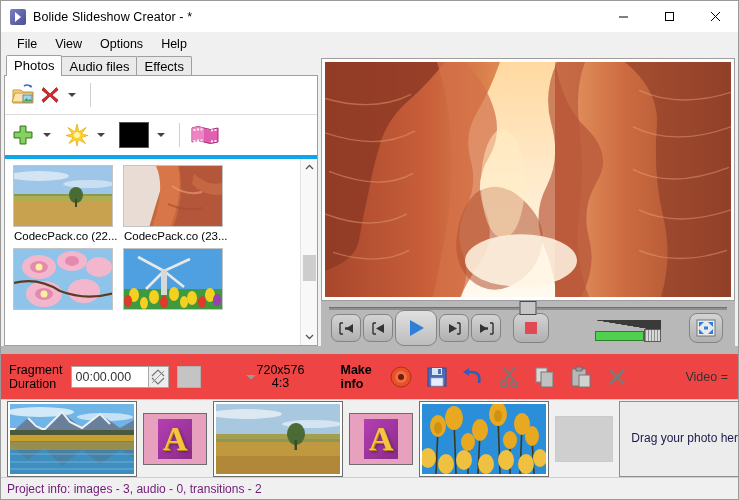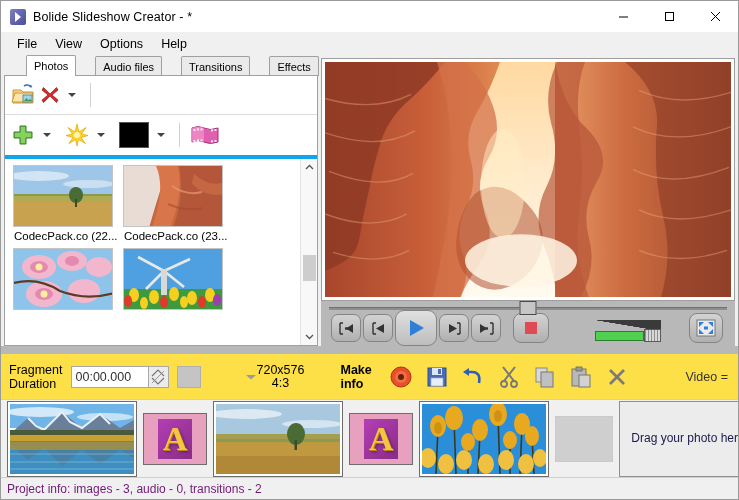--- a/index.html
+++ b/index.html
@@ -56,24 +56,24 @@
   
   .upper { display: flex; flex: 0 0 291px; height: 291px; padding: 0 3px; gap: 3px;}
   .left-pane {
     width: 314px; display: flex; flex-direction: column;
     position: relative;
   }
 
   
   .tabs { display: flex; height: 21px; align-items: flex-end; padding-left: 2px; }
   .tab {
-    font-size: 11px; padding: 3px 7px 2px 7px;
+    font-size: 13px; padding: 3px 7px 2px 7px;
     border: 1px solid #a0a0a0; border-bottom: none;
     background: #eaeaea; color: #000; margin-right: -1px;
-    border-radius: 2px 2px 0 0; cursor: default; line-height: 14px; margin-left: 20px;
+    border-radius: 2px 2px 0 0; cursor: default; line-height: 14px;
   }
   .tab.active { background: #fff; position: relative; z-index: 3; padding-bottom: 3px; }
 
   .tab-body {
     border: 1px solid #a0a0a0; background: #fff;
     flex: 1; margin-top: -1px; display: flex; flex-direction: column;
   }
   .toolbar-row {
     display: flex; align-items: center; height: 38px;
     padding: 0 6px; gap: 3px;
@@ -158,21 +158,21 @@
   }
   .vol-knob {
     position:absolute; left: 49px; bottom:-1px; width: 17px; height: 13px;
     background: repeating-linear-gradient(90deg,#8f8f8f 0 1px,#d8d8d8 1px 3px);
     border: 1px solid #5a5a5a;
   }
 
   
   .mid-divider { height: 8px; background: #b8b8b8; flex: 0 0 8px; }
   .mid-bar {
-    height: 46px; flex: 0 0 46px; background: #fde047;
+    height: 46px; flex: 0 0 46px; background: #ef4444;
     display: flex; align-items: center; padding: 0 8px;
     border-bottom: 1px solid #cfcfcf;
   }
   .frag-label { font-size: 12.5px; line-height: 14px; color:#000; margin-right:8px; }
   .time-input {
     width: 78px; height: 22px; border: 1px solid #a8a8a8; background:#fff;
     font-size: 12.5px; padding: 0 4px; display:flex; align-items:center; color:#333;
     font-family:"Liberation Sans",sans-serif;
   }
   .spin-box {
@@ -260,21 +260,20 @@
     <div class="menu-item">Options</div>
     <div class="menu-item">Help</div>
   </div>
 
   <div class="upper">
 
     <div class="left-pane">
       <div class="tabs">
         <div class="tab active">Photos</div>
         <div class="tab">Audio files</div>
-        <div class="tab">Transitions</div>
         <div class="tab">Effects</div>
       </div>
 
       <div class="tab-body">
 
         <div class="toolbar-row">
           <div class="icon-btn">
             <svg width="26" height="24" viewBox="0 0 26 24">
               <path d="M2 7 h8 l2 2 h10 v11 h-20 z" fill="#f3d08a" stroke="#c79a3c" stroke-width="1"></path>
               <path d="M4 10 h18 l-3 9 h-18 z" fill="#fbe4ac" stroke="#c79a3c" stroke-width="1"></path>

